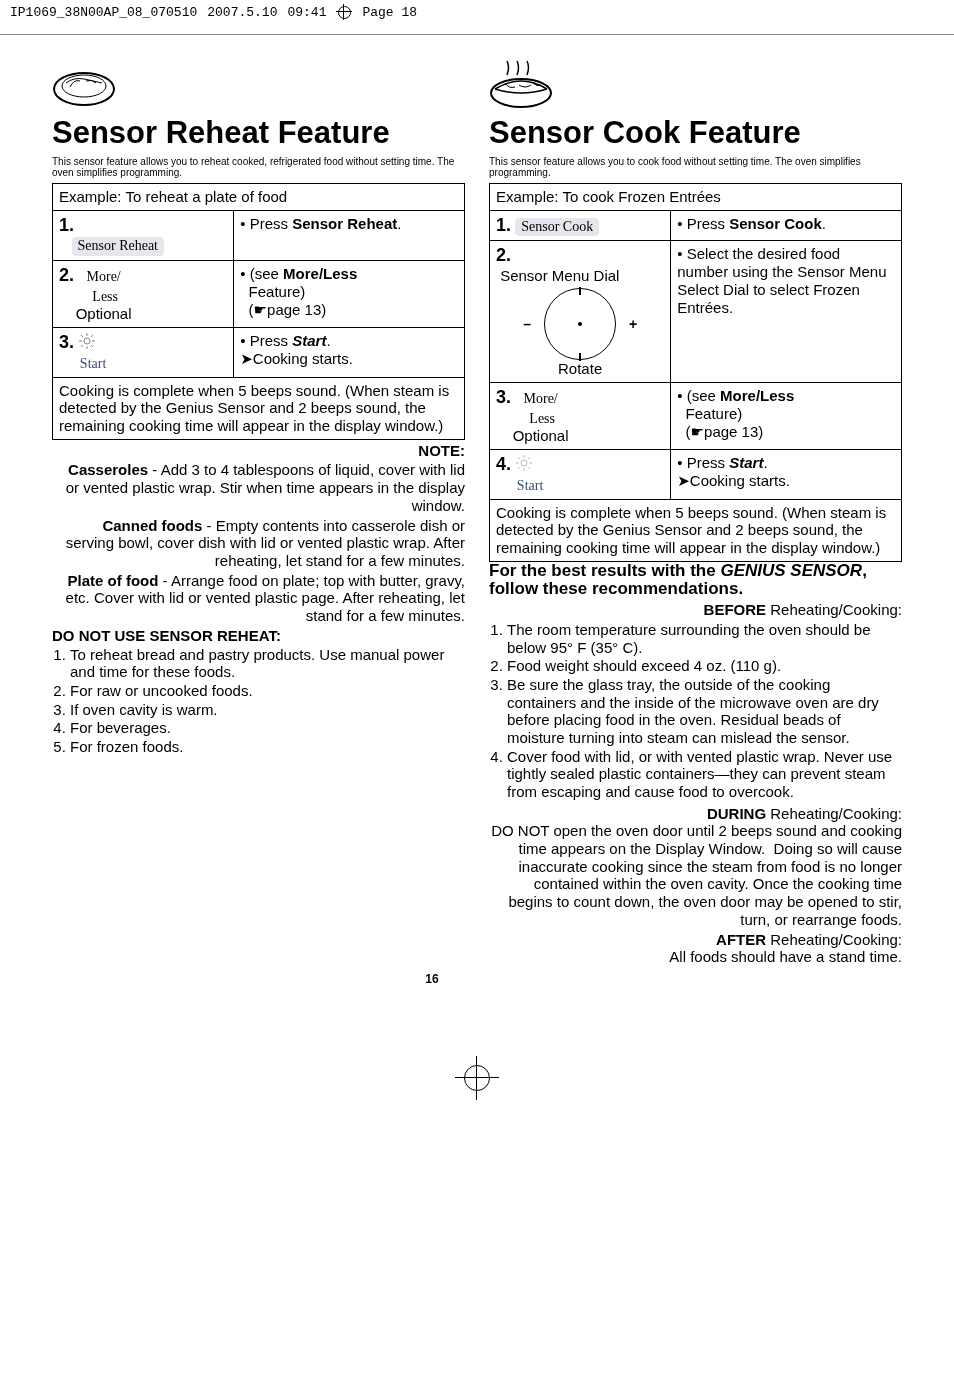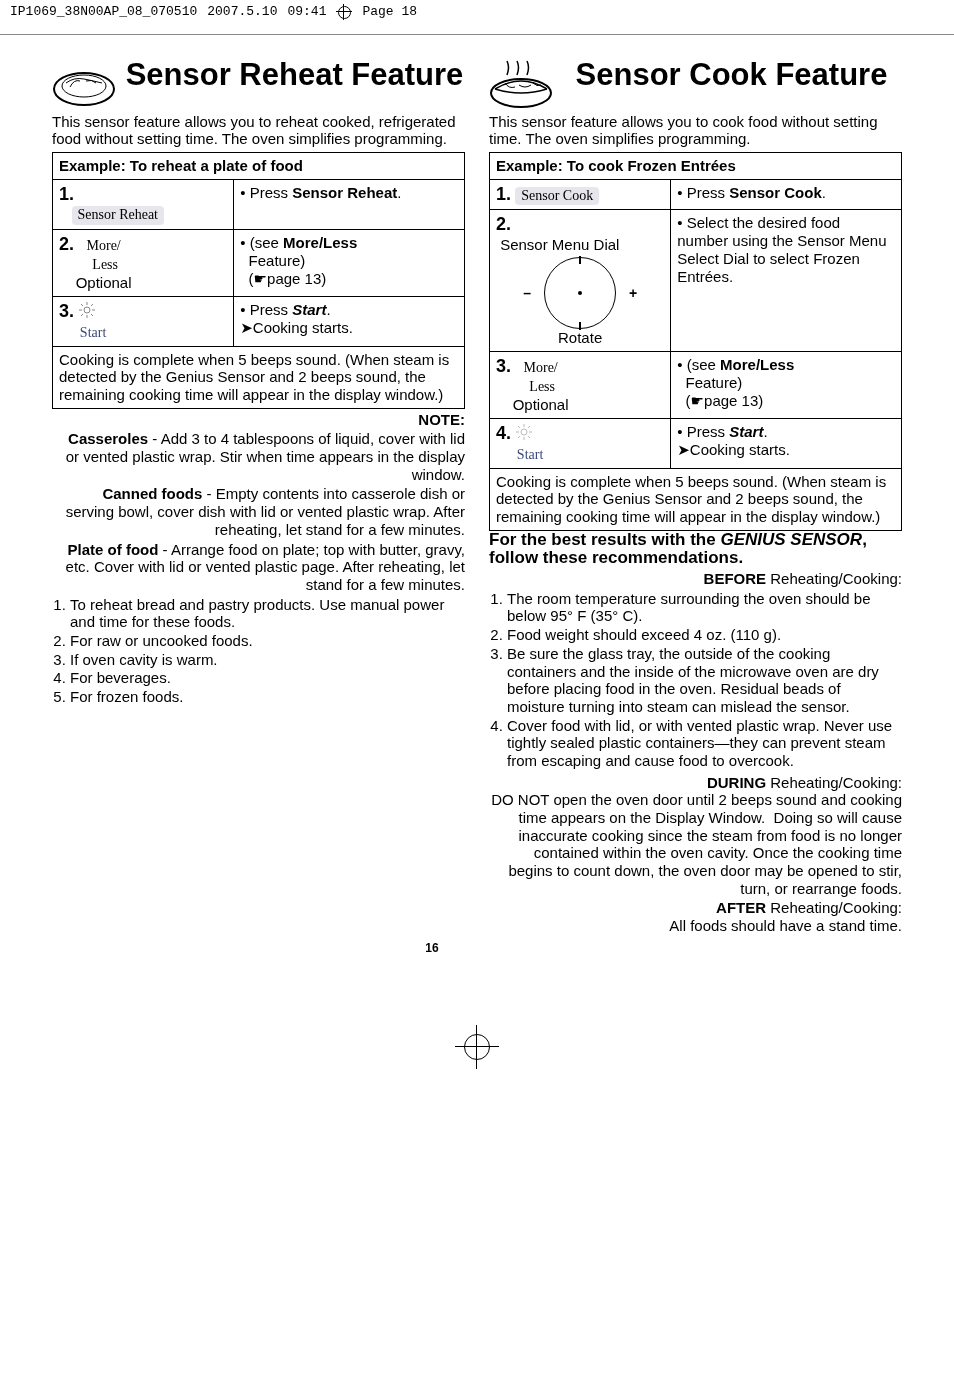--- a/index.html
+++ b/index.html
@@ -10,21 +10,21 @@
     padding: 2px 0;
     width: 954px;
     background: #fff;
   }
   .topbar {
     border-bottom: 1px solid #888;
     padding: 2px 4px 14px 10px;
     font-size: 13px;
     font-family: "Courier New", monospace;
     display: flex;
-    align-items: flex-start;
+    align-items: center;
     gap: 10px;
   }
   .spacer { flex:1;}
   .crosshair {
     position: relative;
     width: 16px; height: 16px;
     display: inline-block;
   }
   .crosshair::before, .crosshair::after {
     content:"";
@@ -47,53 +47,54 @@
     gap: 24px;
   }
   .col {
     flex: 1;
     min-width: 0;
   }
   .heading-row {
     display: flex;
     align-items: flex-start;
     gap: 8px;
+    flex-direction: column;
   }
   .oval-icon {
     width: 64px;
     height: 50px;
   }
   h1.big {
     font-family: Arial, Helvetica, sans-serif;
     font-weight: bold;
     font-size: 31px;
     text-align: center;
     margin: 0 0 2px 0;
     line-height: 1.05;
     flex: 1;
   }
   .intro {
-    font-size: 15px;
+    font-size: 10px;
     line-height: 1.15;
     margin: 4px 0 4px 0;
   }
   table.box {
     border: 1.5px solid #000;
     border-collapse: collapse;
     width: 100%;
   }
   table.box td {
     border: 1.5px solid #000;
     padding: 4px 6px;
     vertical-align: top;
     font-size: 15px;
     line-height: 1.2;
   }
   table.box tr.header td {
-    font-weight: bold;
+    font-weight: normal;
   }
   .step-num {
     font-weight: bold;
     font-size: 18px;
   }
   .hand-btn {
     display:inline-block;
     padding: 1px 6px;
     border-radius: 4px;
     background:#e6e6ec;
@@ -218,20 +219,21 @@
     </tr>
   </tbody>
         </table>
   <div class="cooknote" style="border-top:none">Cooking is complete when 5 beeps sound. (When steam is detected by the Genius Sensor and 2 beeps sound, the remaining cooking time will appear in the display window.)</div>
 
   <div class="body-p"><span class="note-title">NOTE:</span></div>
   <div class="body-p"><b>Casseroles</b><span> - Add 3 to 4 tablespoons of liquid, cover with lid or vented plastic wrap. Stir when time appears in the display window.</span></div>
   <div class="body-p"><b>Canned foods</b><span> - Empty contents into casserole dish or serving bowl, cover dish with lid or vented plastic wrap. After reheating, let stand for a few minutes.</span></div>
   <div class="body-p"><b>Plate of food</b><span> - Arrange food on plate; top with butter, gravy, etc. Cover with lid or vented plastic page. After reheating, let stand for a few minutes.</span></div>
 
+  <div class="section-bold">DO NOT USE SENSOR REHEAT:</div>
   <ol class="custom">
     <li>To reheat bread and pastry products. Use manual power and time for these foods.</li>
     <li>For raw or uncooked foods.</li>
     <li>If oven cavity is warm.</li>
     <li>For beverages.</li>
     <li>For frozen foods.</li>
   </ol>
 </div>
 
 <div class="col">

